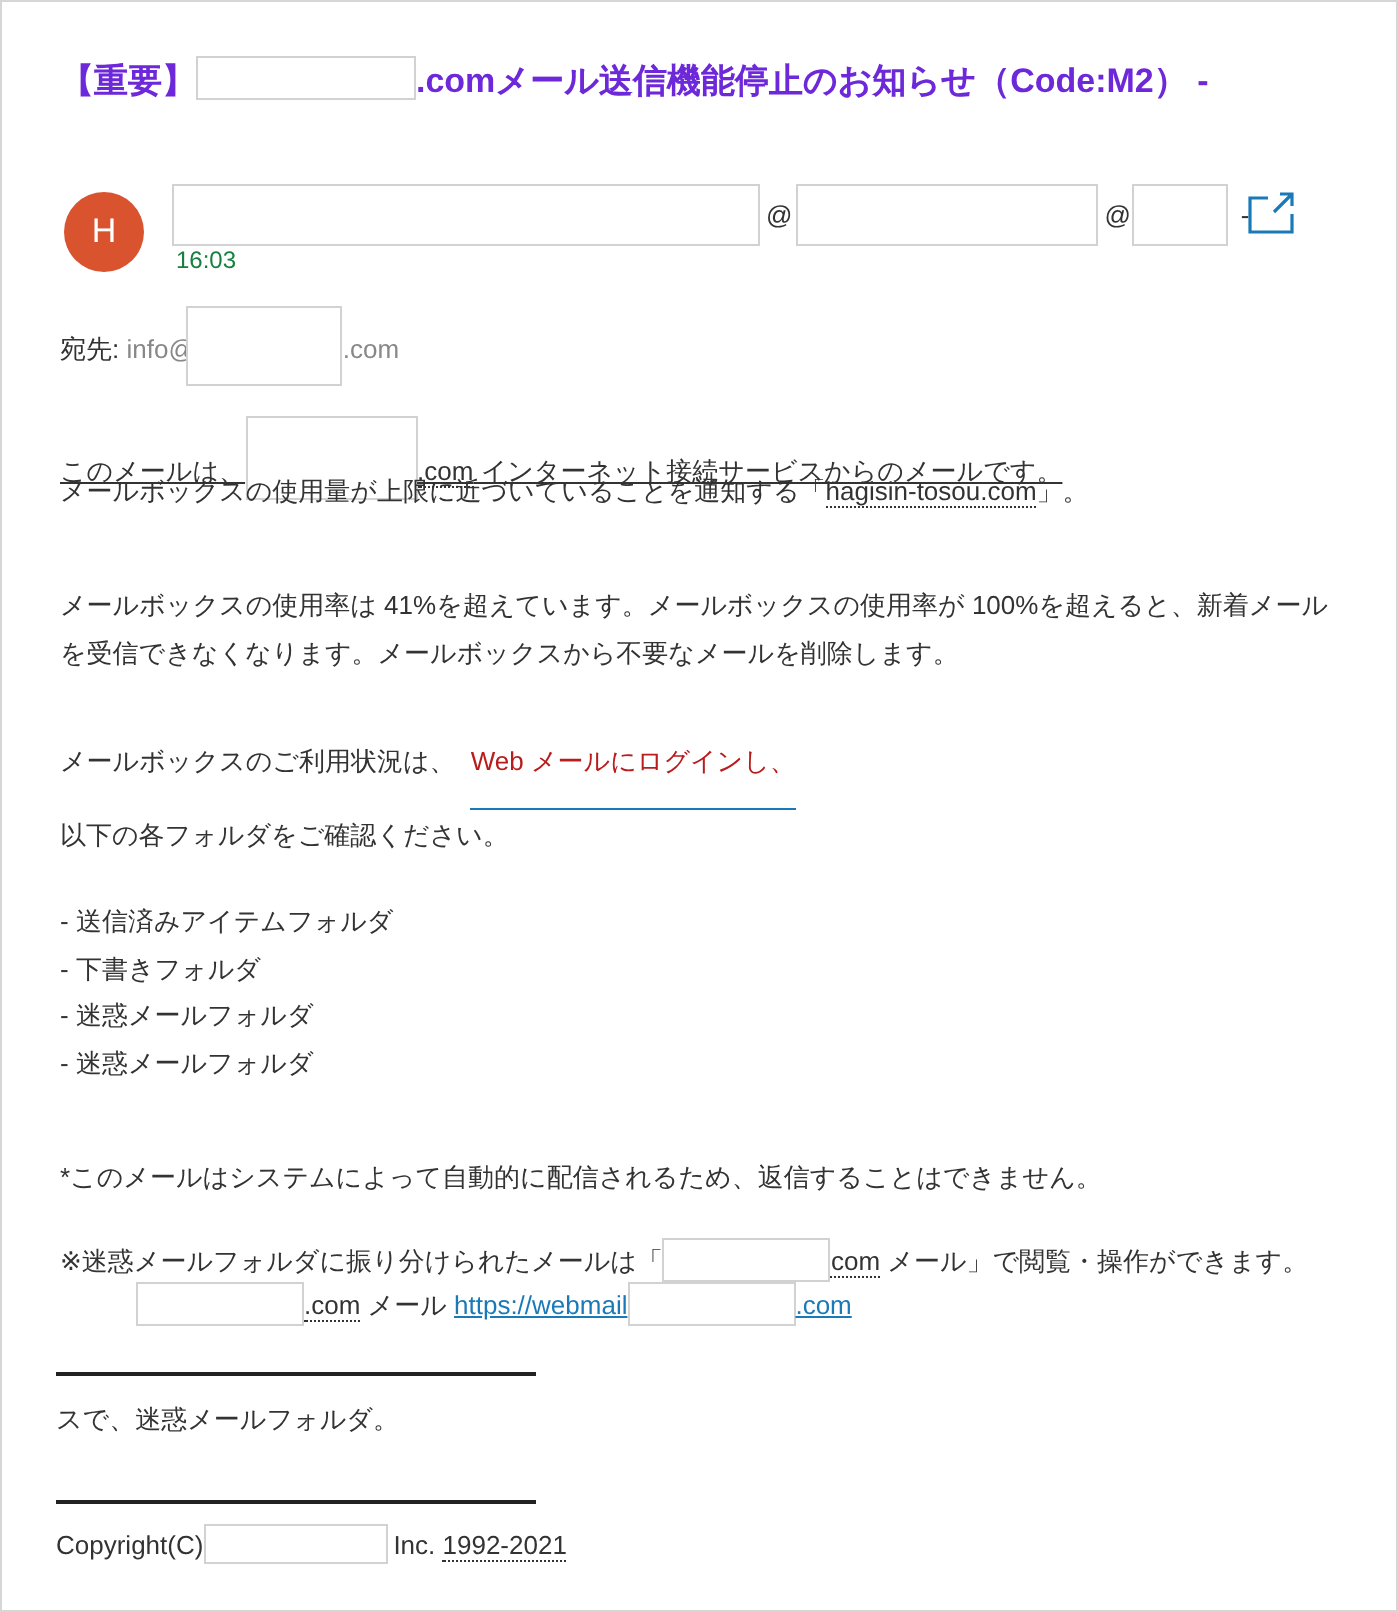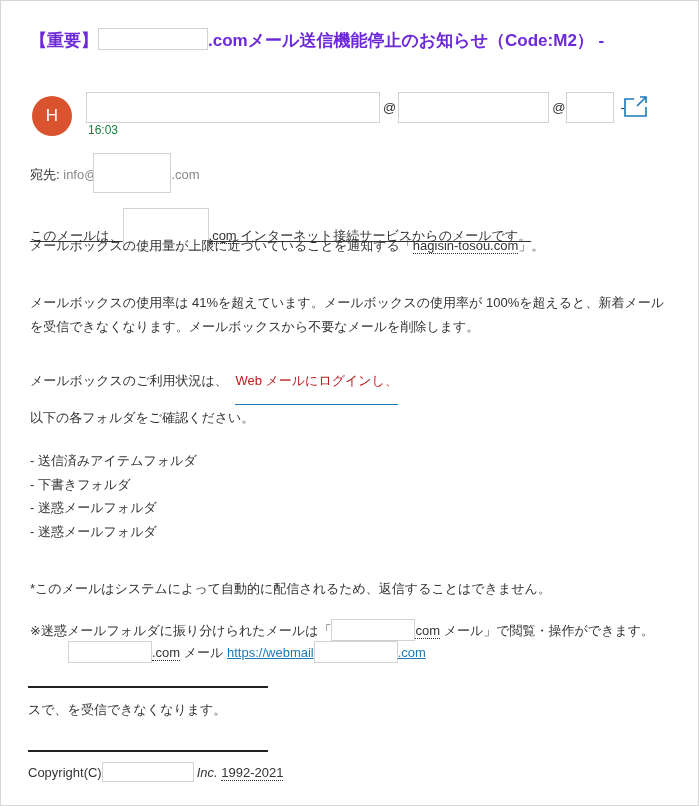--- a/index.html
+++ b/index.html
@@ -93,20 +93,20 @@
   <span>※迷惑メールフォルダに振り分けられたメールは「</span><span class="redact" style="width:84px;height:22px;vertical-align:-6px;"></span><span class="dotted">com</span><span> メール」で閲覧・操作ができます。</span>
 </div>
 
 <div class="abs body-text" style="left:24px;top:641px;white-space:nowrap;margin-left:44px;">
   <span class="redact" style="width:84px;height:22px;vertical-align:-6px;"></span><span class="dotted">.com</span><span> メール </span><a class="link"><span>https://webmail</span><span class="redact" style="width:84px;height:22px;vertical-align:-6px;"></span><span>.com</span></a>
 </div>
 
 <div class="rule" style="top:686px;"></div>
 
 <div class="abs body-text" style="left:24px;top:698px;width:660px;line-height:24px;">
-  <div style="padding-left:4px;">スで、を受信できなくなります。</div>
+  <div style="padding-left:4px;">スで、迷惑メールフォルダ。</div>
 </div>
 
 <div class="rule" style="top:750px;"></div>
 
 <div class="abs body-text" style="left:28px;top:762px;white-space:nowrap;">
-  <span>Copyright(C)</span><span class="redact" style="width:92px;height:20px;vertical-align:-5px;"></span><span style="margin-left:3px;font-style:italic;">Inc. </span><span class="dotted">1992-2021</span>
+  <span>Copyright(C)</span><span class="redact" style="width:92px;height:20px;vertical-align:-5px;"></span><span style="margin-left:3px;">Inc. </span><span class="dotted">1992-2021</span>
 </div>
 
 </body></html>

